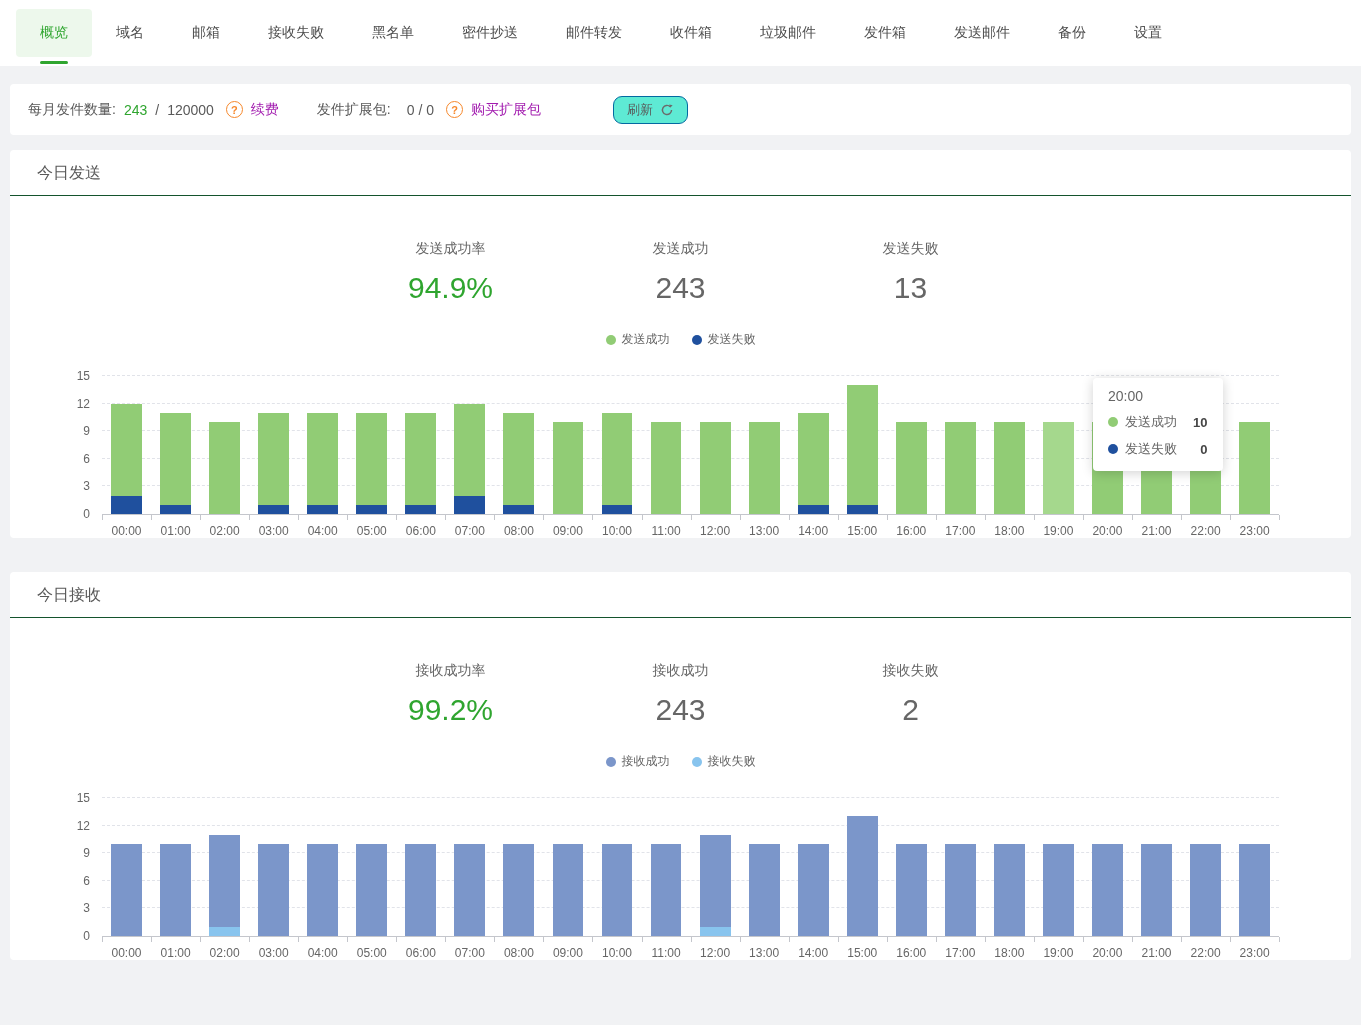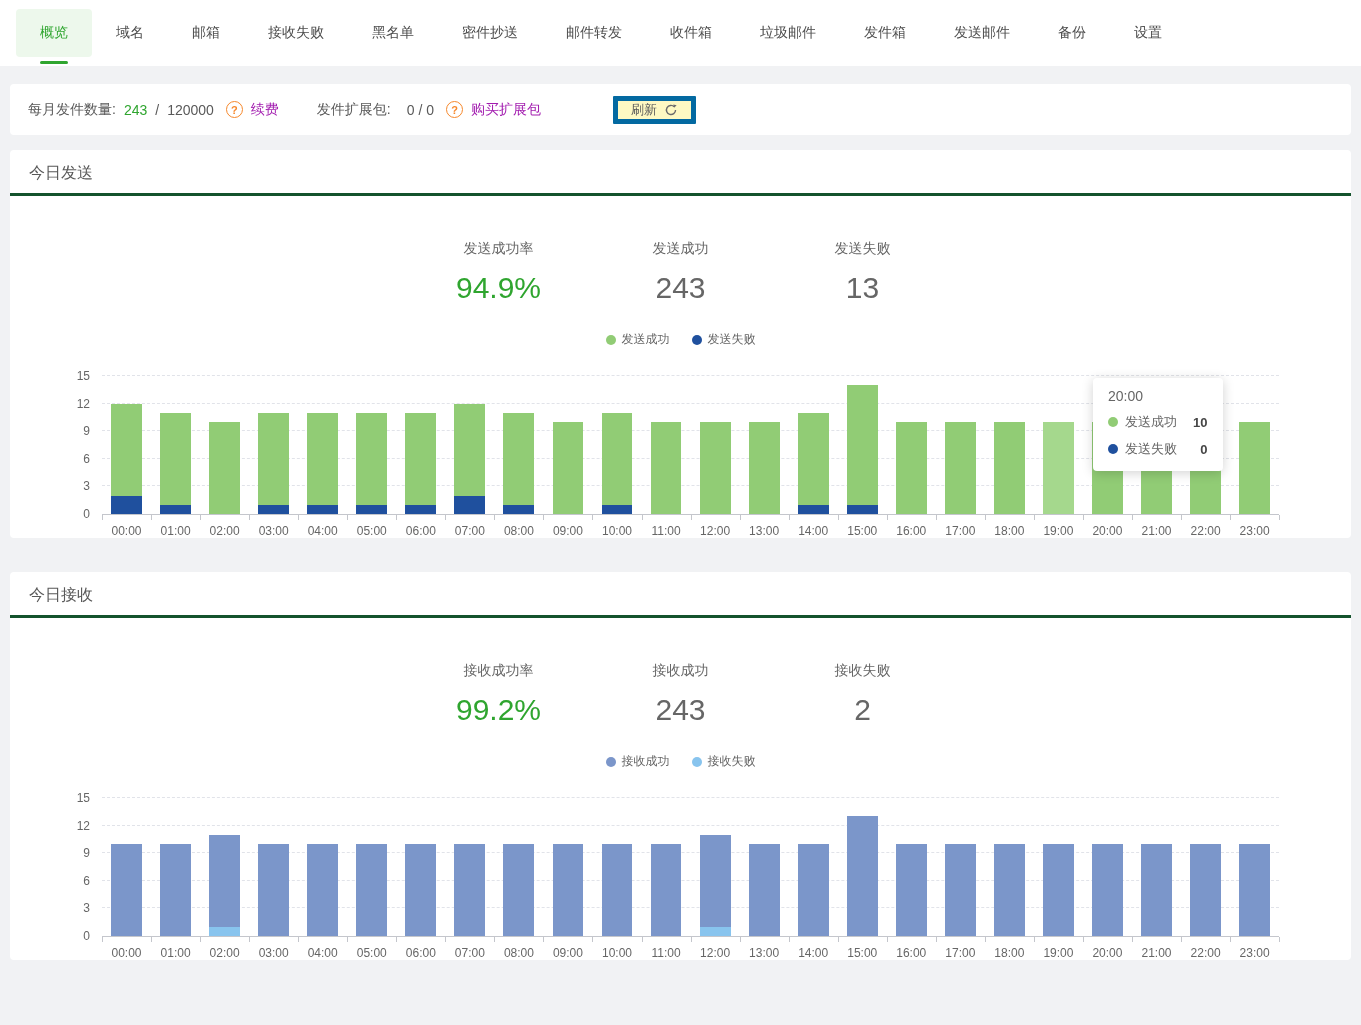--- a/index.html
+++ b/index.html
@@ -39,34 +39,34 @@
   .green-link { color:#a21caf; cursor:pointer; }
   .help-icon {
     display:inline-flex; width:17px; height:17px; flex:0 0 17px;
     border:1px solid #f6882c; border-radius:50%; color:#f6882c;
     align-items:center; justify-content:center;
     font-size:11px; font-weight:bold; margin:0 8px; cursor:pointer;
   }
   .sp { margin:0 4px; }
   .refresh-btn {
     margin-left:72px; height:28px; padding:0 13px;
-    border:5px solid #0369a1; border-radius:1px; background:#fef9c3;
+    border:1px solid #0369a1; border-radius:9px; background:#5eead4;
     display:flex; align-items:center; gap:7px;
     font-size:13px; color:#595959; cursor:pointer;
     font-family:inherit;
   }
   
   .panel { margin:0 10px 20px; background:#fff; border-radius:4px; }
   .panel-header {
-    height:46px; line-height:46px; padding:0 19px;
+    height:46px; line-height:46px; padding:0 27px;
     font-size:16px; color:#595959;
-    border-bottom:3px solid #14532d;
+    border-bottom:1px solid #14532d;
   }
   .stats-row {
-    display:flex; justify-content:center; gap:72px;
+    display:flex; justify-content:center; gap:120px;
     margin-top:44px; text-align:center;
   }
   .stat { min-width:110px; }
   .stat-label { font-size:14px; color:#666; }
   .stat-value { font-size:30px; color:#666; margin-top:13px; }
   .stat-value.green { color:#2fa52f; }
   .legend-row {
     display:flex; justify-content:center; align-items:center; gap:22px;
     margin-top:26px; font-size:12px; color:#666;
   }

